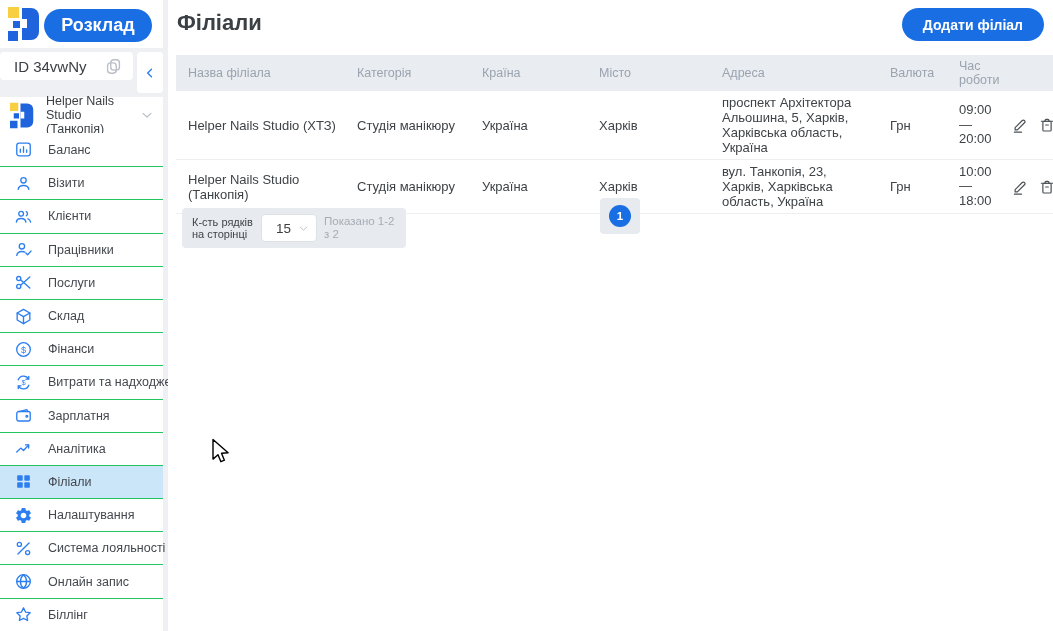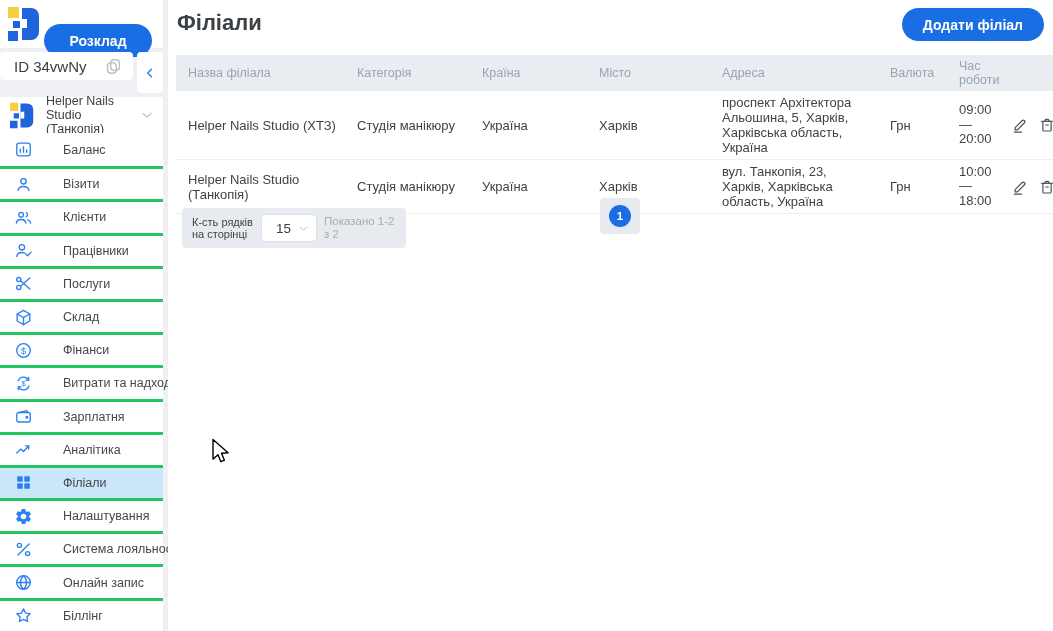--- a/index.html
+++ b/index.html
@@ -7,36 +7,36 @@
     --table-header-bg:#e9edf1; --page-bg:#eef0f3; --muted-text:#9aa3ae; --body-text:#3e4347;
   }
   *{box-sizing:border-box;margin:0;padding:0}
   html,body{width:1053px;height:631px;overflow:hidden}
   body{font-family:"Liberation Sans","DejaVu Sans",sans-serif;background:var(--page-bg);position:relative;color:var(--body-text)}
 
   
   .sb-card{position:absolute;background:#fff}
   .card-top{left:0;top:0;width:163px;height:48px}
   .logo{position:absolute;left:8px;top:6px}
-  .btn-schedule{position:absolute;left:44px;top:24px;width:108px;height:33px;border:none;border-radius:17px;
-    background:var(--primary);color:#fff;font-size:14px;font-weight:700;font-family:inherit;cursor:pointer}
+  .btn-schedule{position:absolute;left:44px;top:9px;width:108px;height:33px;border:none;border-radius:17px;
+    background:var(--primary);color:#fff;font-size:18px;font-weight:700;font-family:inherit;cursor:pointer}
   .card-id{left:0;top:52px;width:133px;height:28px;border-radius:4px;display:flex;align-items:center;padding:0 10px 0 14px}
   .id-text{font-size:15px;color:#3b4046;flex:1}
   .copy-ic{color:#b9bfc7;display:flex;cursor:pointer}
   .card-collapse{left:137px;top:52px;width:26px;height:41px;border-radius:4px;display:flex;align-items:center;justify-content:center;cursor:pointer;color:var(--icon-blue)}
   .card-brand{left:0;top:97px;width:163px;height:36px;display:flex;align-items:center;padding:0 8px 0 10px;cursor:pointer}
   .brand-name{font-size:12.5px;line-height:14px;color:#3b4046;width:100px;margin-left:9px}
   .brand-chev{color:#b9bfc7;margin-left:auto;display:flex}
   .card-menu{left:0;top:133px;width:163px;height:498px}
-  .menu-item{height:33.2px;display:flex;align-items:center;padding-left:14px;border-top:3px solid #22c55e;cursor:pointer}
+  .menu-item{height:33.2px;display:flex;align-items:center;padding-left:14px;border-top:1px solid #22c55e;cursor:pointer}
   .menu-item:first-child{border-top:none}
   .menu-item.active{background:var(--active-item-bg)}
   .menu-icon{width:19px;height:19px;color:var(--icon-blue);display:flex;align-items:center;justify-content:center;flex:none}
   .menu-icon svg{width:19px;height:19px}
-  .menu-label{font-size:12.5px;color:#43484e;margin-left:30px;white-space:nowrap}
+  .menu-label{font-size:12.5px;color:#43484e;margin-left:15px;white-space:nowrap}
 
   
   .main{position:absolute;left:168px;top:0;width:885px;height:631px;background:#fff}
   .page-title{position:absolute;left:9px;top:10px;font-size:22px;font-weight:700;color:#3b4045}
   .btn-add{position:absolute;right:9px;top:8px;height:33px;padding:0 21px;border:none;border-radius:17px;
     background:var(--primary);color:#fff;font-size:14px;font-weight:700;font-family:inherit;cursor:pointer}
 
   .table{position:absolute;left:8px;top:55px;width:877px}
   .t-header{display:flex;background:var(--table-header-bg);height:36px}
   .t-header .cell{font-size:12.5px;color:var(--muted-text);display:flex;align-items:center}

